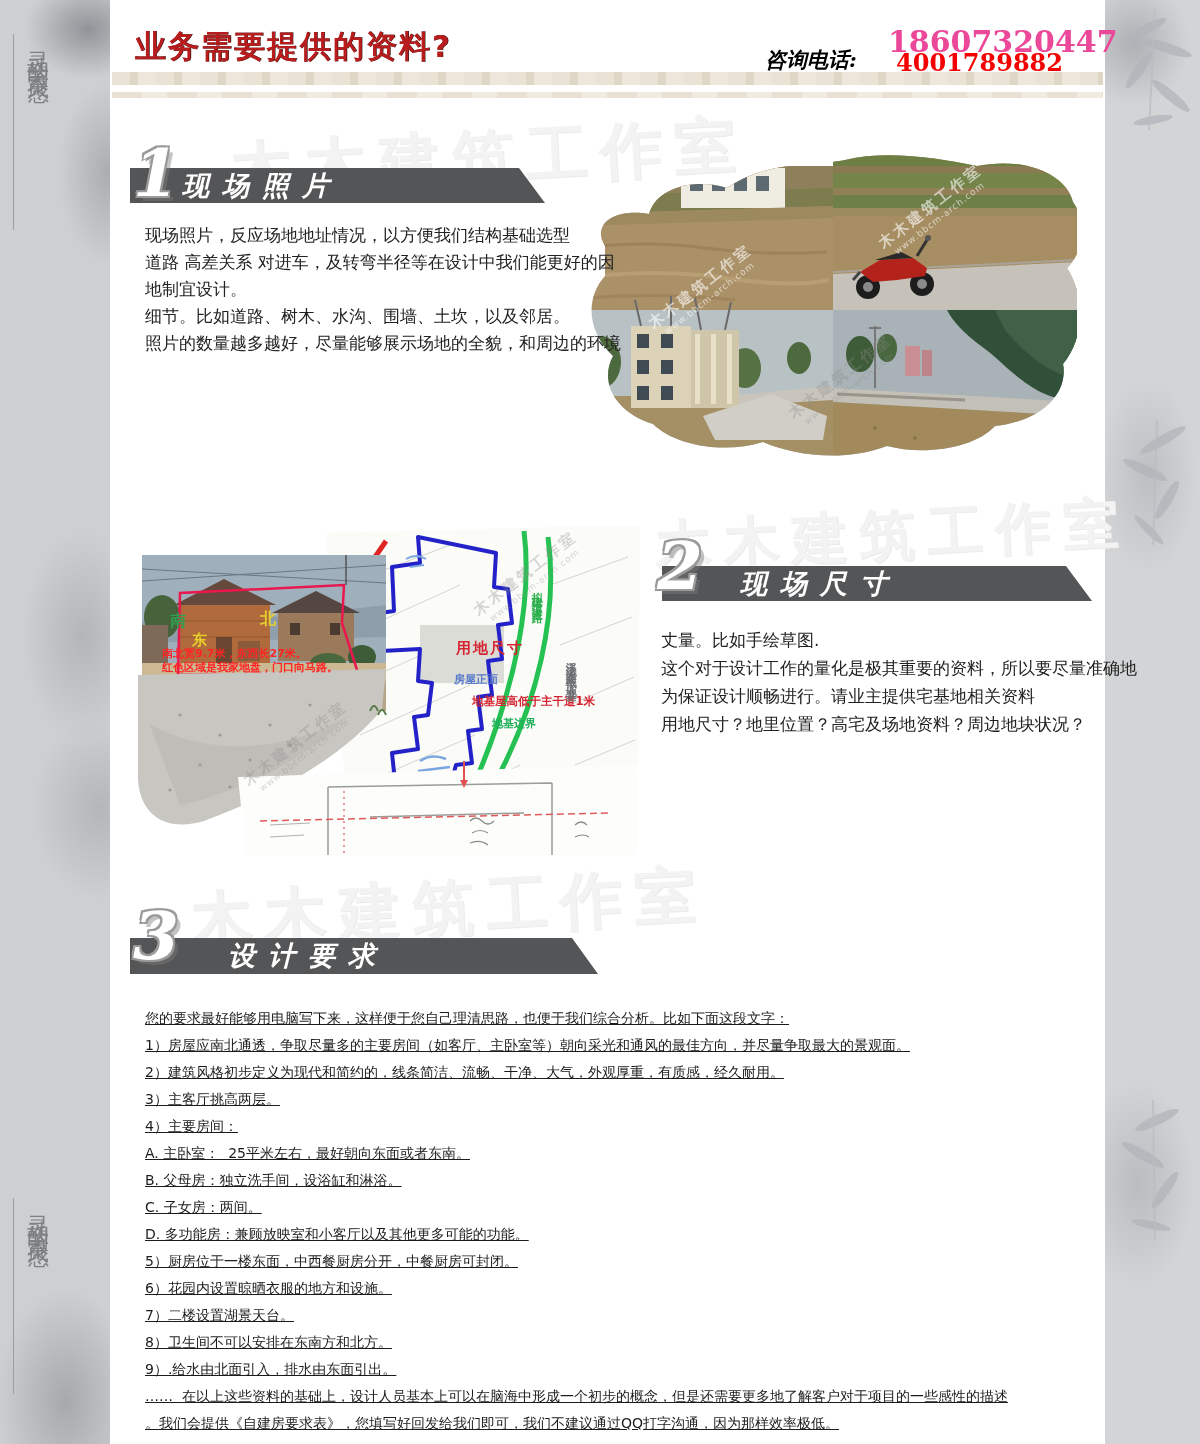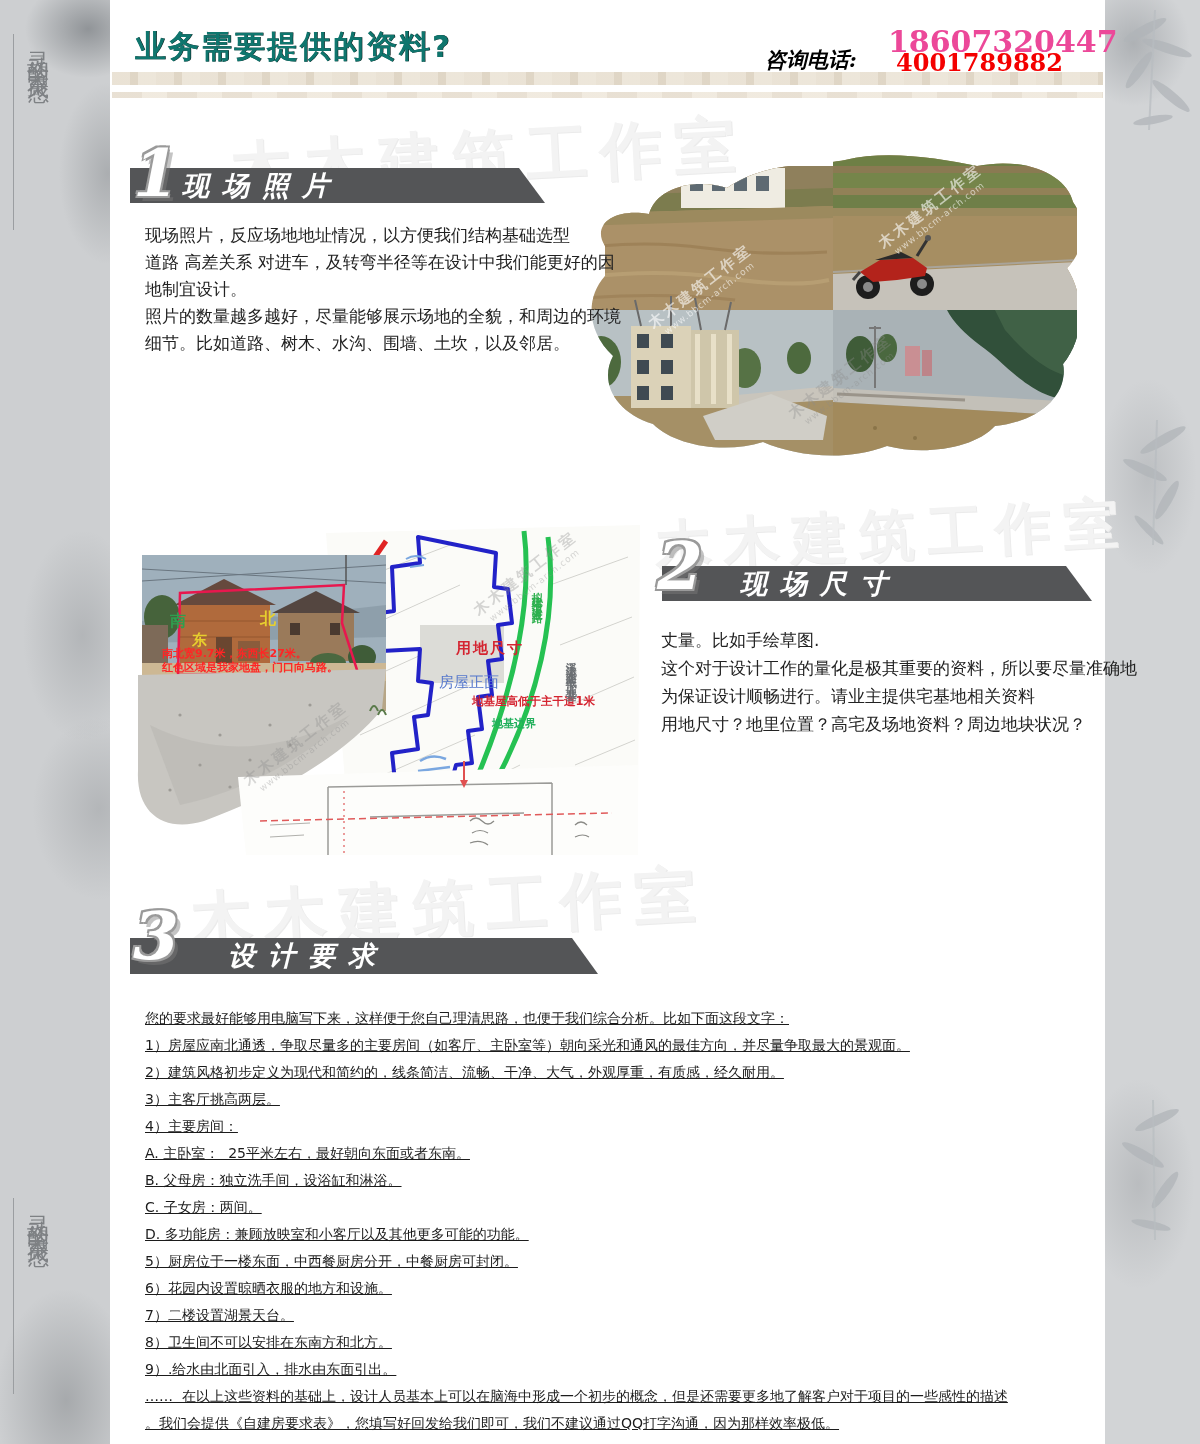--- a/index.html
+++ b/index.html
@@ -20,21 +20,21 @@
       radial-gradient(70px 140px at 45% 33%, rgba(140,144,148,.30), rgba(140,144,148,0) 70%),
       radial-gradient(80px 150px at 35% 82%, rgba(130,134,138,.30), rgba(130,134,138,0) 70%),
       #d2d4d6;}
   .bamboo{position:absolute;left:0;top:0;}
   
   .v-text{position:absolute;writing-mode:vertical-rl;text-orientation:upright;
     font-family:"DejaVu Serif","Liberation Serif",serif;font-size:22px;letter-spacing:5px;
     color:#7e8184;border-left:1px solid #9b9ea1;padding-left:9px;height:196px;}
   
   .content{position:absolute;left:110px;top:0;width:995px;height:1444px;background:#ffffff;}
-  .title{position:absolute;left:25px;top:26px;font-size:31px;font-weight:900;color:#0f766e;
+  .title{position:absolute;left:25px;top:26px;font-size:31px;font-weight:900;color:#b91c1c;
     letter-spacing:2px;text-shadow:.6px 0 #0d0d0d;}
   .phone-label{position:absolute;left:655px;top:46px;font-size:21px;font-weight:bold;font-style:italic;
     font-family:"DejaVu Serif","Liberation Serif",serif;color:#000;}
   .phone1{position:absolute;left:778px;top:24px;font-size:30px;font-weight:bold;color:#ec4899;
     font-family:"DejaVu Serif","Liberation Serif",serif;}
   .phone2{position:absolute;left:786px;top:48px;font-size:24px;font-weight:bold;color:#f40000;
     font-family:"DejaVu Serif","Liberation Serif",serif;}
   .strip1{position:absolute;left:2px;top:72px;width:991px;height:13px;opacity:.95;
     background:repeating-linear-gradient(90deg,#e9e1d3 0 18px,#ded4c3 18px 26px,#ece5d8 26px 44px);}
   .strip2{position:absolute;left:2px;top:92px;width:991px;height:6px;opacity:.9;
@@ -115,22 +115,22 @@
     <div class="strip2"></div>
 
     <div class="bignum" style="left:23px;top:140px;">1</div>
     <div class="banner" style="left:20px;top:168px;width:415px;">
       <span class="bl" style="padding-left:52px;">现场照片</span>
     </div>
     <div class="para" style="left:27px;top:222px;width:500px;">
       <div class="pline">现场照片，反应场地地址情况，以方便我们结构基础选型</div>
       <div class="pline">道路 高差关系 对进车，及转弯半径等在设计中我们能更好的因</div>
       <div class="pline">地制宜设计。</div>
+      <div class="pline">细节。比如道路、树木、水沟、围墙、土坎，以及邻居。</div>
       <div class="pline">照片的数量越多越好，尽量能够展示场地的全貌，和周边的环境</div>
-      <div class="pline">细节。比如道路、树木、水沟、围墙、土坎，以及邻居。</div>
     </div>
 
     <div class="collage" style="left:465px;top:148px;width:520px;height:310px;">
       <svg width="520" height="310" viewBox="0 0 520 310">
         <defs>
             <clipPath id="cb1">
           <path d="M30,98 C16,76 40,60 74,66 C82,38 122,30 152,40 C192,12 242,18 270,12 C312,2 362,10 402,18 C452,8 492,28 498,54 C516,80 506,106 492,120 C512,152 508,192 488,216 C494,248 462,274 420,278 C400,300 350,308 312,298 C270,314 220,308 188,294 C150,306 100,298 78,276 C40,264 24,234 38,208 C12,184 10,150 30,128 Z"></path>
         </clipPath>
           </defs>
         <g clip-path="url(#cb1)">
@@ -295,21 +295,21 @@
         <path d="M455,300 q6,-6 12,0 M455,312 q8,-4 14,0" stroke="#8a8a86" stroke-width="1.2" fill="none"></path>
       </svg>
       
       <span class="lbl" style="left:50px;top:86px;color:#2e9e4f;font-size:16px;font-weight:bold;">南</span>
       <span class="lbl" style="left:140px;top:84px;color:#e7cf2e;font-size:16px;font-weight:bold;">北</span>
       <span class="lbl" style="left:72px;top:106px;color:#e7cf2e;font-size:15px;font-weight:bold;">东</span>
       <span class="lbl" style="left:42px;top:122px;color:#ff2525;font-size:11px;font-weight:bold;">南北宽9.7米，东西长27米。</span>
       <span class="lbl" style="left:42px;top:136px;color:#ff2525;font-size:11px;font-weight:bold;">红色区域是我家地盘，门口向马路。</span>
       
       <span class="lbl" style="left:336px;top:114px;color:#d42430;font-size:15px;font-weight:bold;letter-spacing:2px;">用地尺寸</span>
-      <span class="lbl" style="left:319px;top:148px;color:#5577cc;font-size:15px;font-weight:normal;">房屋正面</span>
+      <span class="lbl" style="left:334px;top:148px;color:#5577cc;font-size:11px;font-weight:bold;">房屋正面</span>
       <span class="lbl" style="left:308px;top:170px;color:#d42430;font-size:11.5px;font-weight:bold;margin-left:44px;">地基屋高低于主干道1米</span>
       <span class="lbl" style="left:372px;top:192px;color:#1faf5a;font-size:11px;font-weight:bold;">地基边界</span>
       <span class="lbl lbl-v" style="left:410px;top:58px;height:140px;color:#2db04e;font-size:11px;font-weight:bold;letter-spacing:4px;">拟建沿溪道路</span>
       <span class="lbl lbl-v" style="left:444px;top:128px;height:175px;color:#6b6f73;font-size:11px;font-weight:bold;letter-spacing:4px;">溪流水面低于地基</span>
       
       <div class="wm wm-gray" style="left:120px;top:250px;">
         <span class="wm-studio">木木建筑工作室</span>
         <span class="wm-url">www.bbcm-arch.com</span>
       </div>
       <div class="wm wm-gray" style="left:350px;top:80px;">

